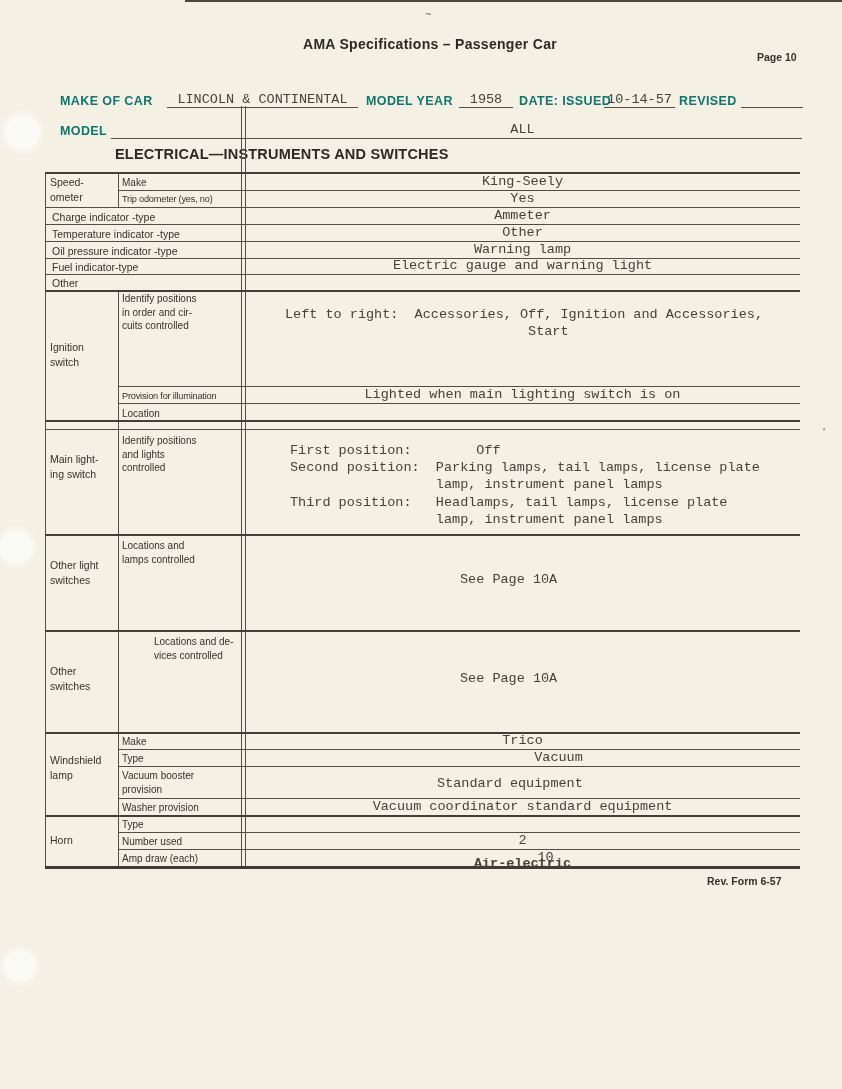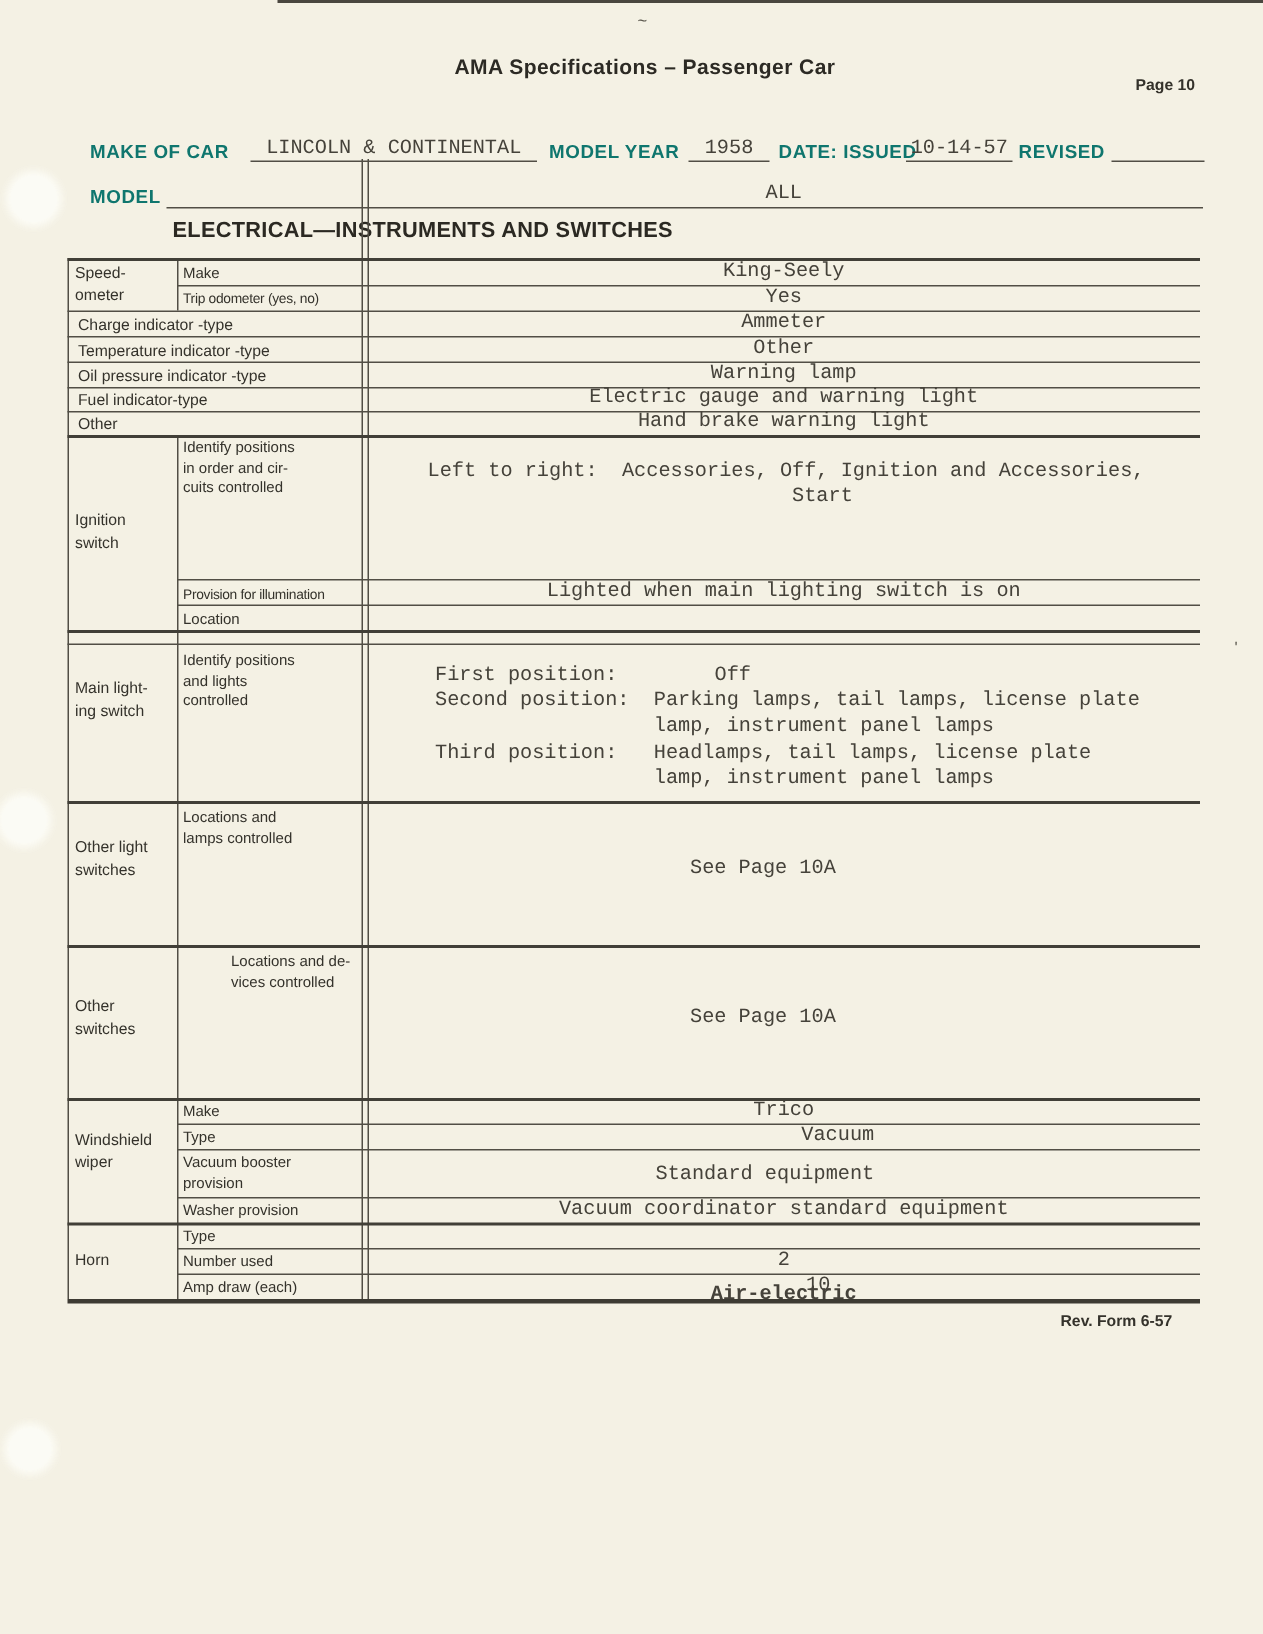--- a/index.html
+++ b/index.html
@@ -100,21 +100,20 @@
 
   <div class="lbl g" style="left:52px;top:210px;">Charge indicator -type</div>
   <div class="mono monoc" style="top:208px;">Ammeter</div>
   <div class="lbl g" style="left:52px;top:227px;">Temperature indicator -type</div>
   <div class="mono monoc" style="top:225px;">Other</div>
   <div class="lbl g" style="left:52px;top:244px;">Oil pressure indicator -type</div>
   <div class="mono monoc" style="top:242px;">Warning lamp</div>
   <div class="lbl g" style="left:52px;top:260px;">Fuel indicator-type</div>
   <div class="mono monoc" style="top:258px;">Electric gauge and warning light</div>
   <div class="lbl g" style="left:52px;top:276px;">Other</div>
-  <div class="mono monoc" style="top:274px;">Hand brake warning light</div>
 
   <div class="lbl g" style="left:50px;top:340px;">Ignition
 switch</div>
   <div class="lbl" style="left:122px;top:292px;">Identify positions
 in order and cir-
 cuits controlled</div>
   <div class="mono" style="left:285px;top:306px;line-height:17px;">Left to right:  Accessories, Off, Ignition and Accessories,
                               Start</div>
   <div class="lbl small" style="left:122px;top:390px;">Provision for illumination</div>
   <div class="mono monoc" style="top:387px;">Lighted when main lighting switch is on</div>
@@ -137,21 +136,21 @@
 lamps controlled</div>
   <div class="mono" style="left:460px;top:572px;">See Page 10A</div>
 
   <div class="lbl g" style="left:50px;top:664px;">Other
 switches</div>
   <div class="lbl" style="left:122px;top:635px;margin-left:32px;">Locations and de-
 vices controlled</div>
   <div class="mono" style="left:460px;top:671px;">See Page 10A</div>
 
   <div class="lbl g" style="left:50px;top:753px;">Windshield
-wiper</div>
+lamp</div>
   <div class="lbl" style="left:122px;top:735px;">Make</div>
   <div class="mono monoc" style="top:733px;">Trico</div>
   <div class="lbl" style="left:122px;top:752px;">Type</div>
   <div class="mono monoc" style="top:750px;padding-left:36px;">Vacuum</div>
   <div class="lbl" style="left:122px;top:769px;">Vacuum booster
 provision</div>
   <div class="mono" style="left:437px;top:776px;">Standard equipment</div>
   <div class="lbl" style="left:122px;top:801px;">Washer provision</div>
   <div class="mono monoc" style="top:799px;">Vacuum coordinator standard equipment</div>
 

